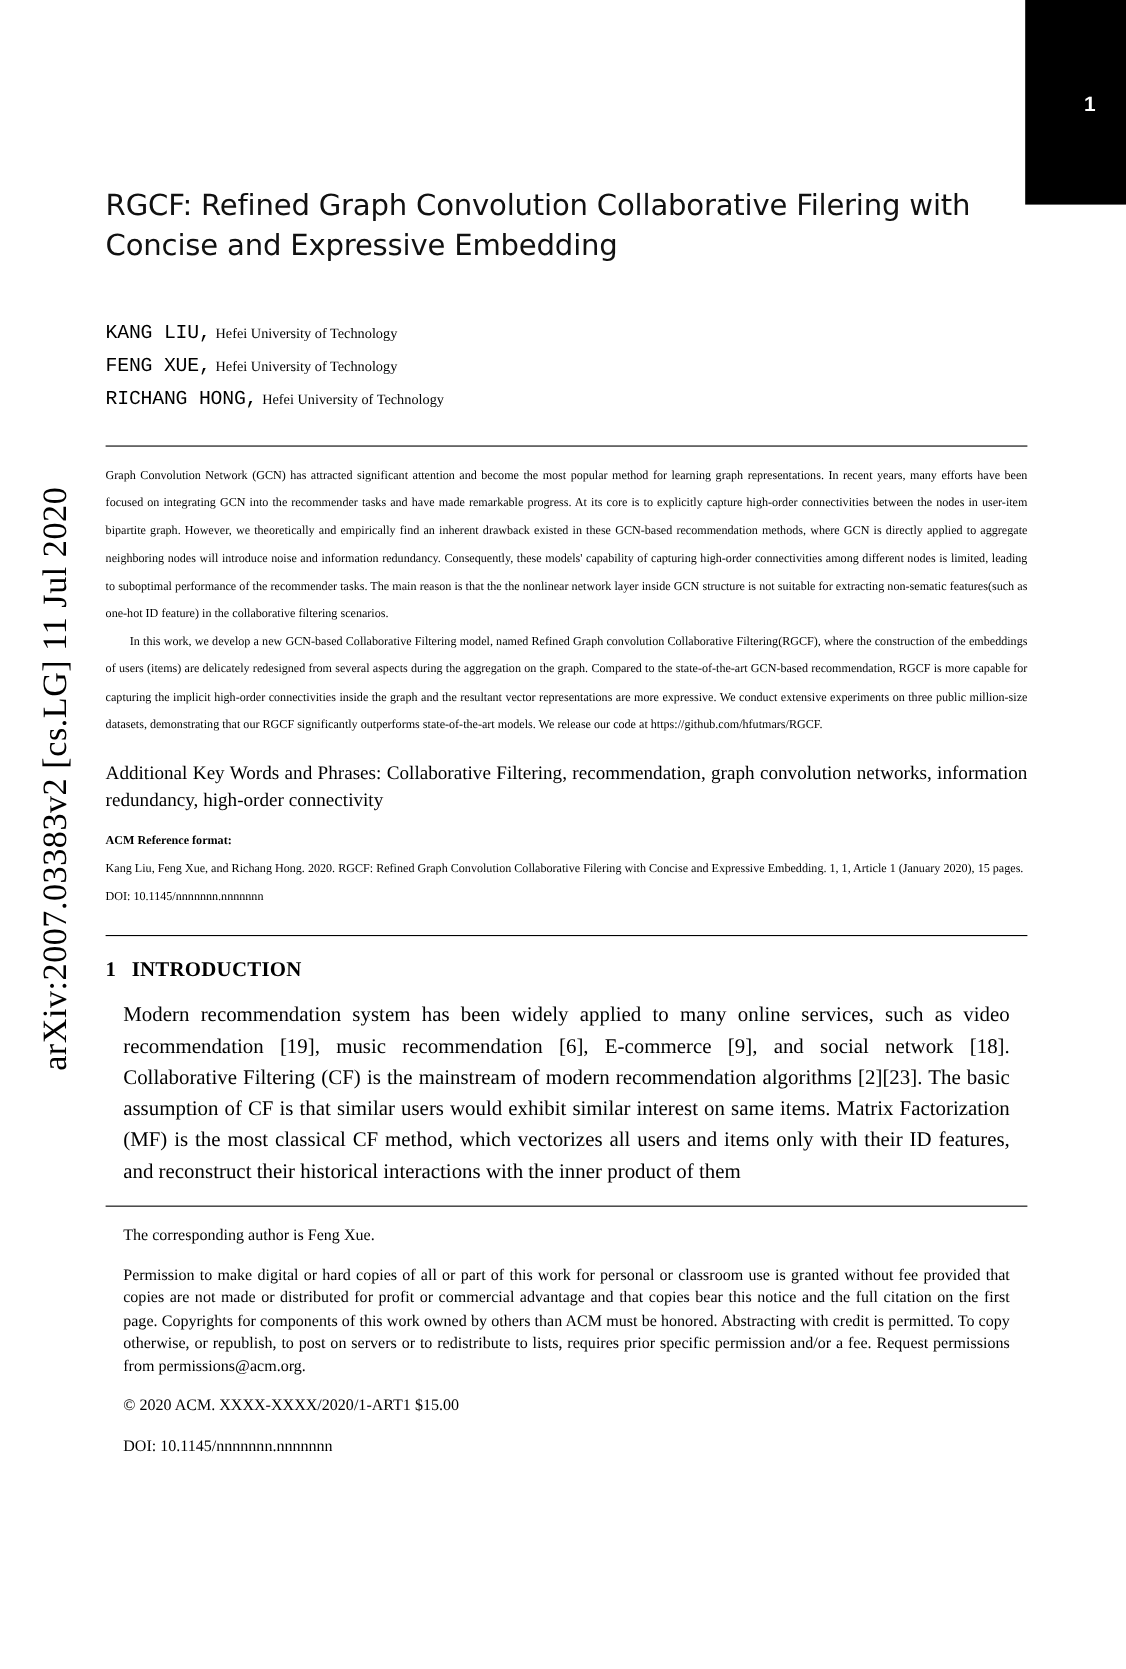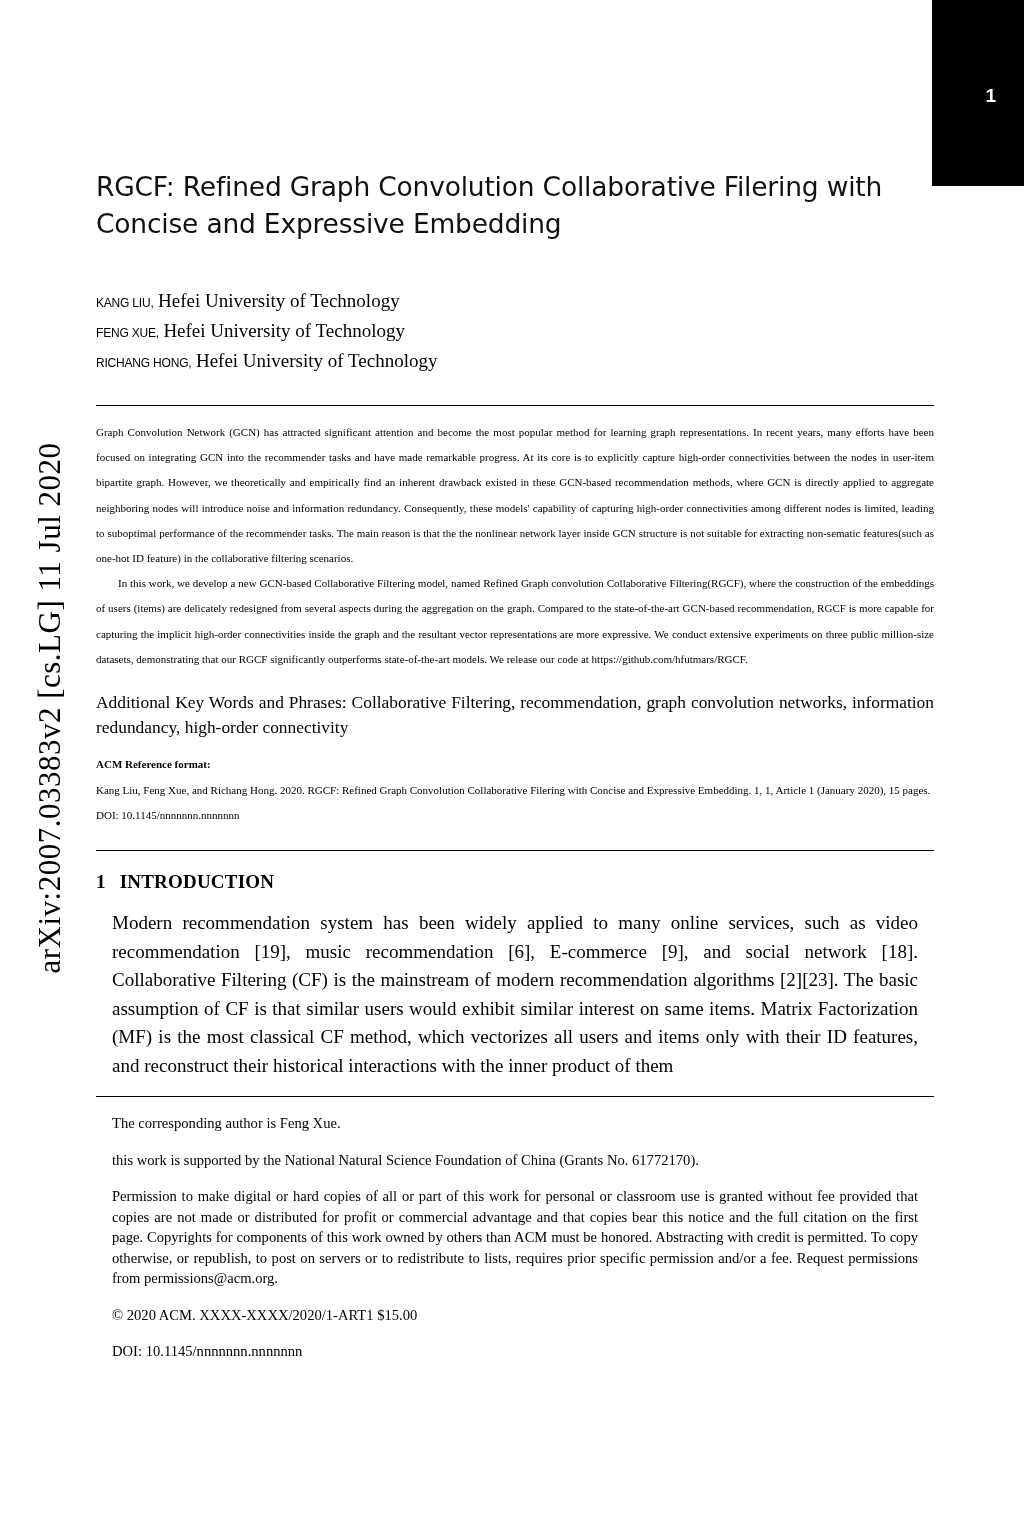--- a/index.html
+++ b/index.html
@@ -77,27 +77,27 @@
   }
 
   .authors {
     margin-top: 45px;
     line-height: 28px;
   }
   .author-line {
     font-size: 18px;
   }
   .author-name {
-    font-family: Liberation Sans, sans-serif;
-    font-size: 12px;
+    font-family: Liberation Mono, monospace;
+    font-size: 18px;
     letter-spacing: -0.2px;
   }
   .author-aff {
     font-family: "Liberation Serif", serif;
-    font-size: 19px;
+    font-size: 13px;
   }
 
   .rule {
     border: none;
     border-top: 1px solid #000;
     margin: 0;
   }
   .rule-top { margin-top: 28px; }
 
   .abstract {
@@ -215,20 +215,19 @@
   </div>
 
   <div class="body-text">
     <p>Modern recommendation system has been widely applied to many online services, such as video recommendation [19], music recommendation [6], E-commerce [9], and social network [18]. Collaborative Filtering (CF) is the mainstream of modern recommendation algorithms [2][23]. The basic assumption of CF is that similar users would exhibit similar interest on same items. Matrix Factorization (MF) is the most classical CF method, which vectorizes all users and items only with their ID features, and reconstruct their historical interactions with the inner product of them</p>
   </div>
 
   <hr class="rule rule-foot">
 
   <div class="footnotes">
     <p>The corresponding author is Feng Xue.</p>
-    <p>this work is supported by the National Natural Science Foundation of China (Grants No. 61772170).</p>
     <p>Permission to make digital or hard copies of all or part of this work for personal or classroom use is granted without fee provided that copies are not made or distributed for profit or commercial advantage and that copies bear this notice and the full citation on the first page. Copyrights for components of this work owned by others than ACM must be honored. Abstracting with credit is permitted. To copy otherwise, or republish, to post on servers or to redistribute to lists, requires prior specific permission and/or a fee. Request permissions from permissions@acm.org.</p>
     <p>© 2020 ACM.  XXXX-XXXX/2020/1-ART1 $15.00</p>
     <p>DOI: 10.1145/nnnnnnn.nnnnnnn</p>
   </div>
 
 
 </div>
 
 </body></html>

